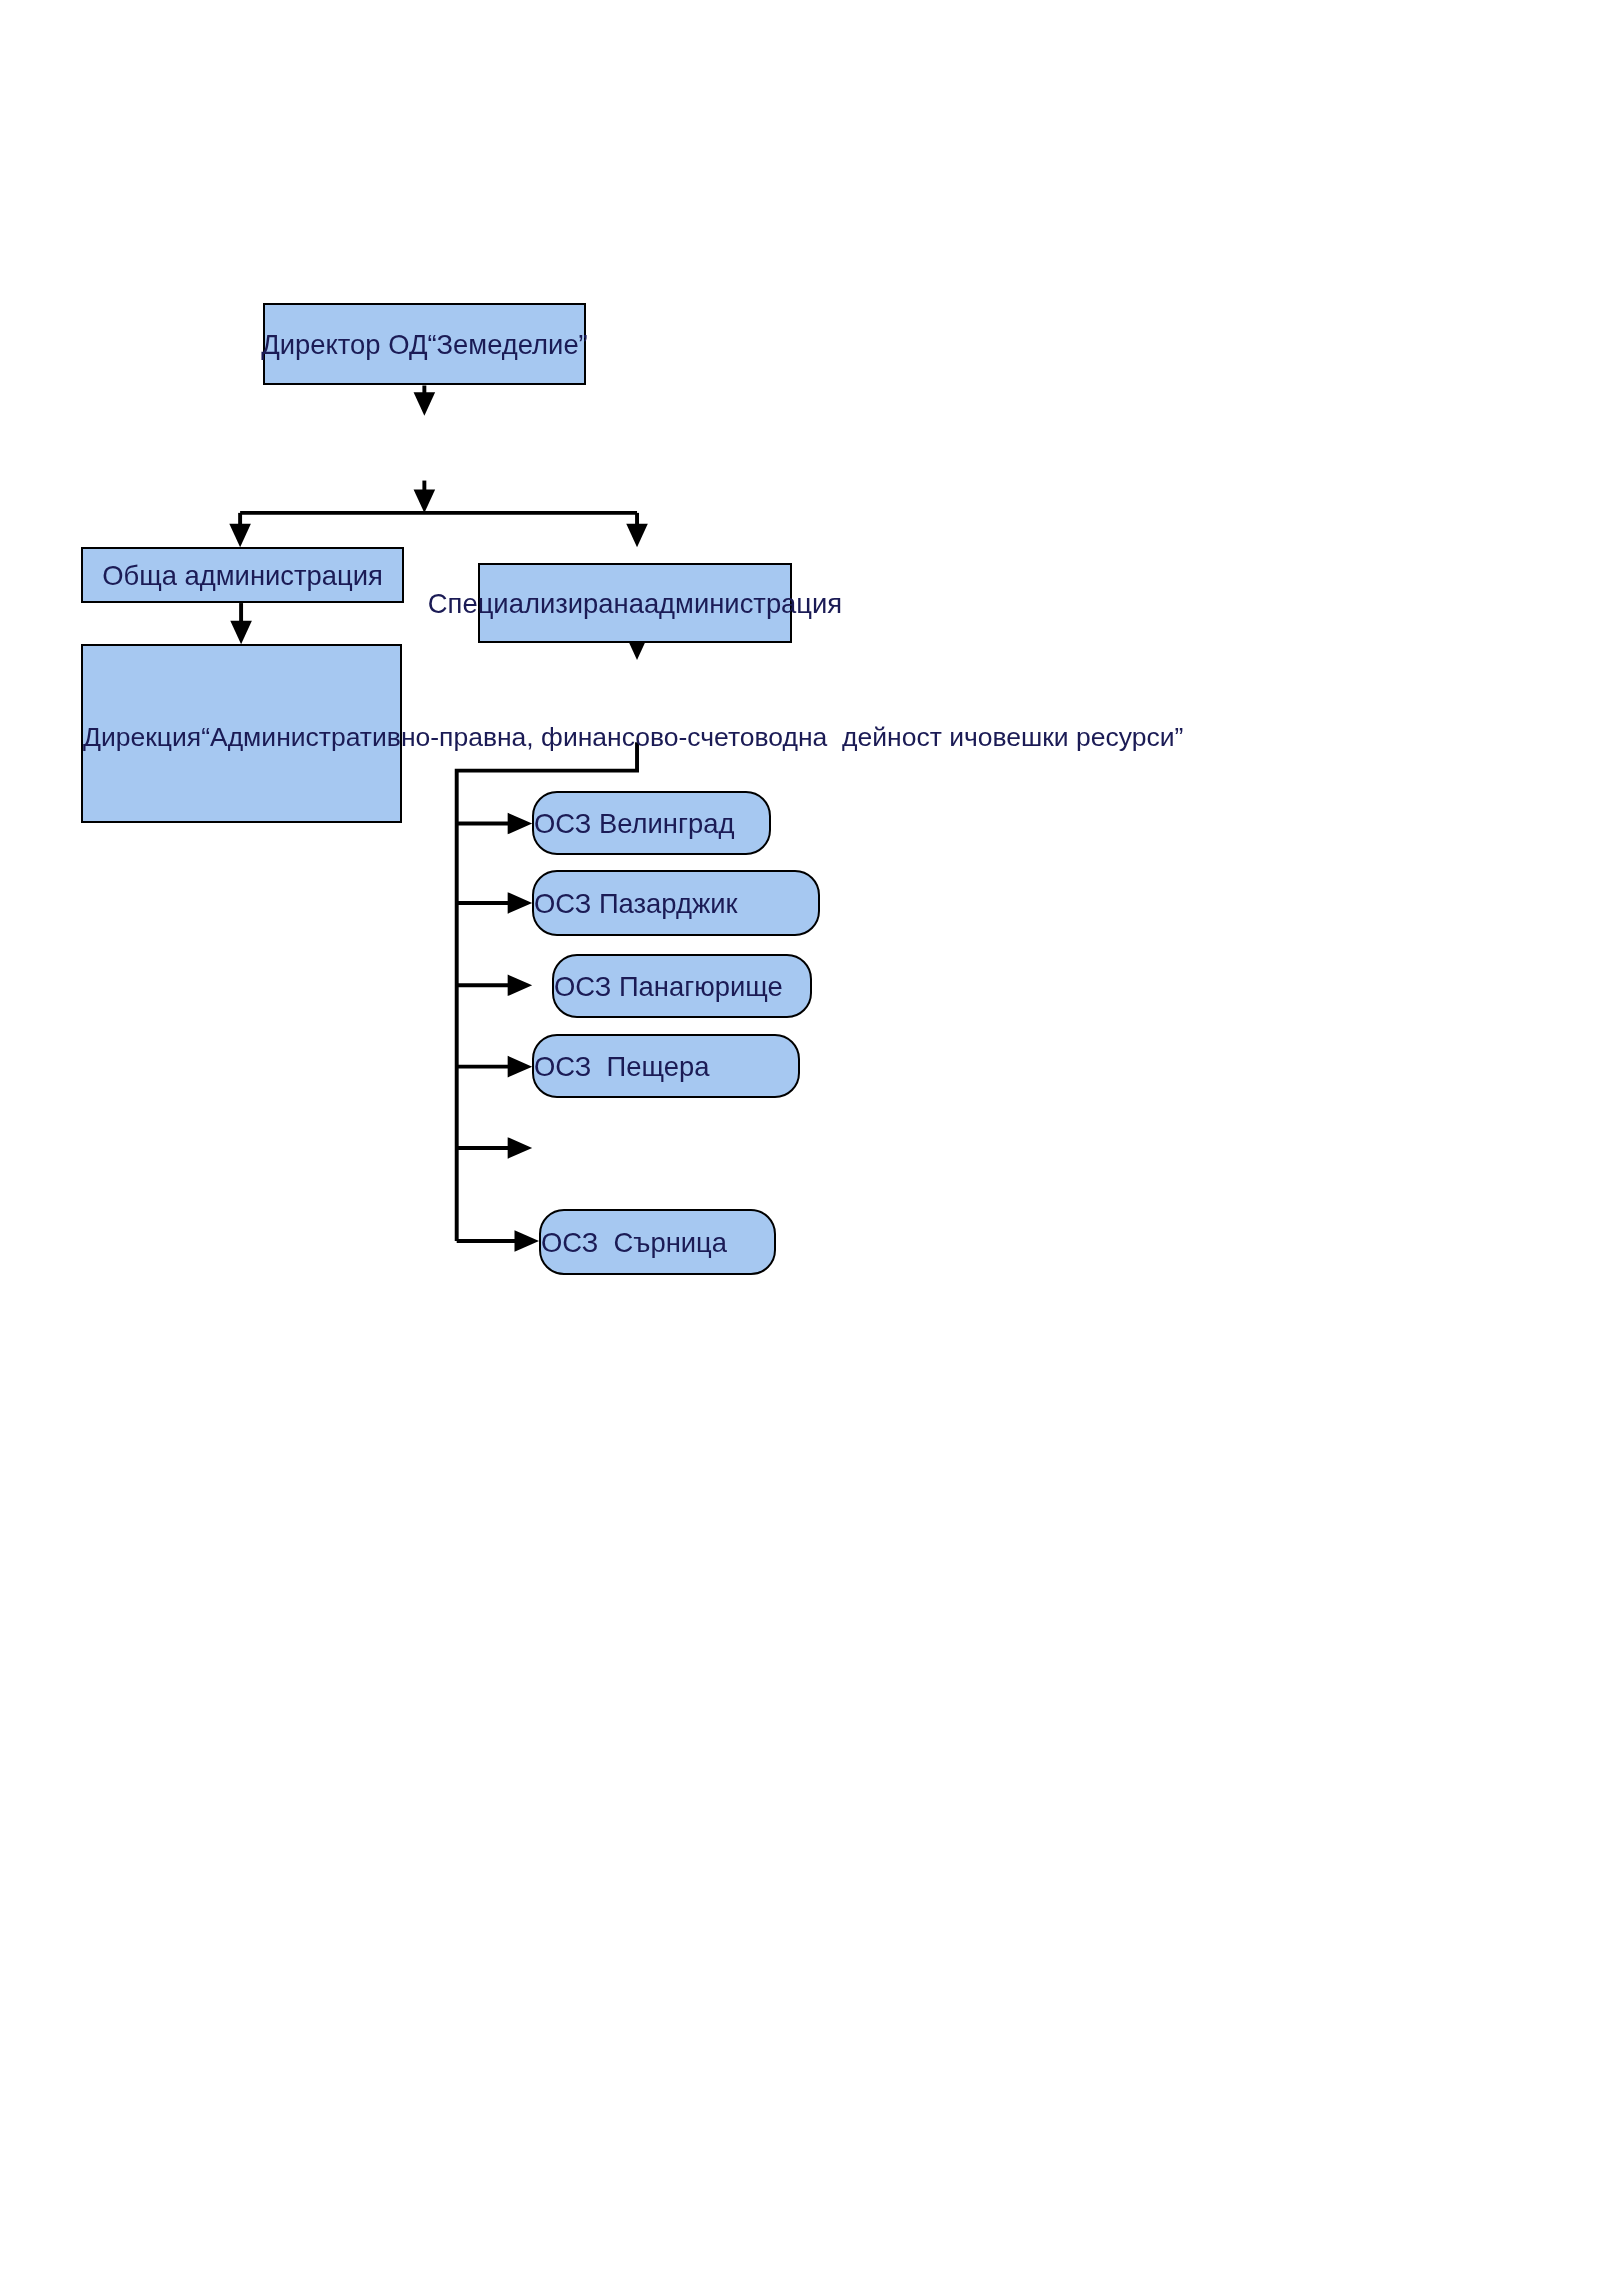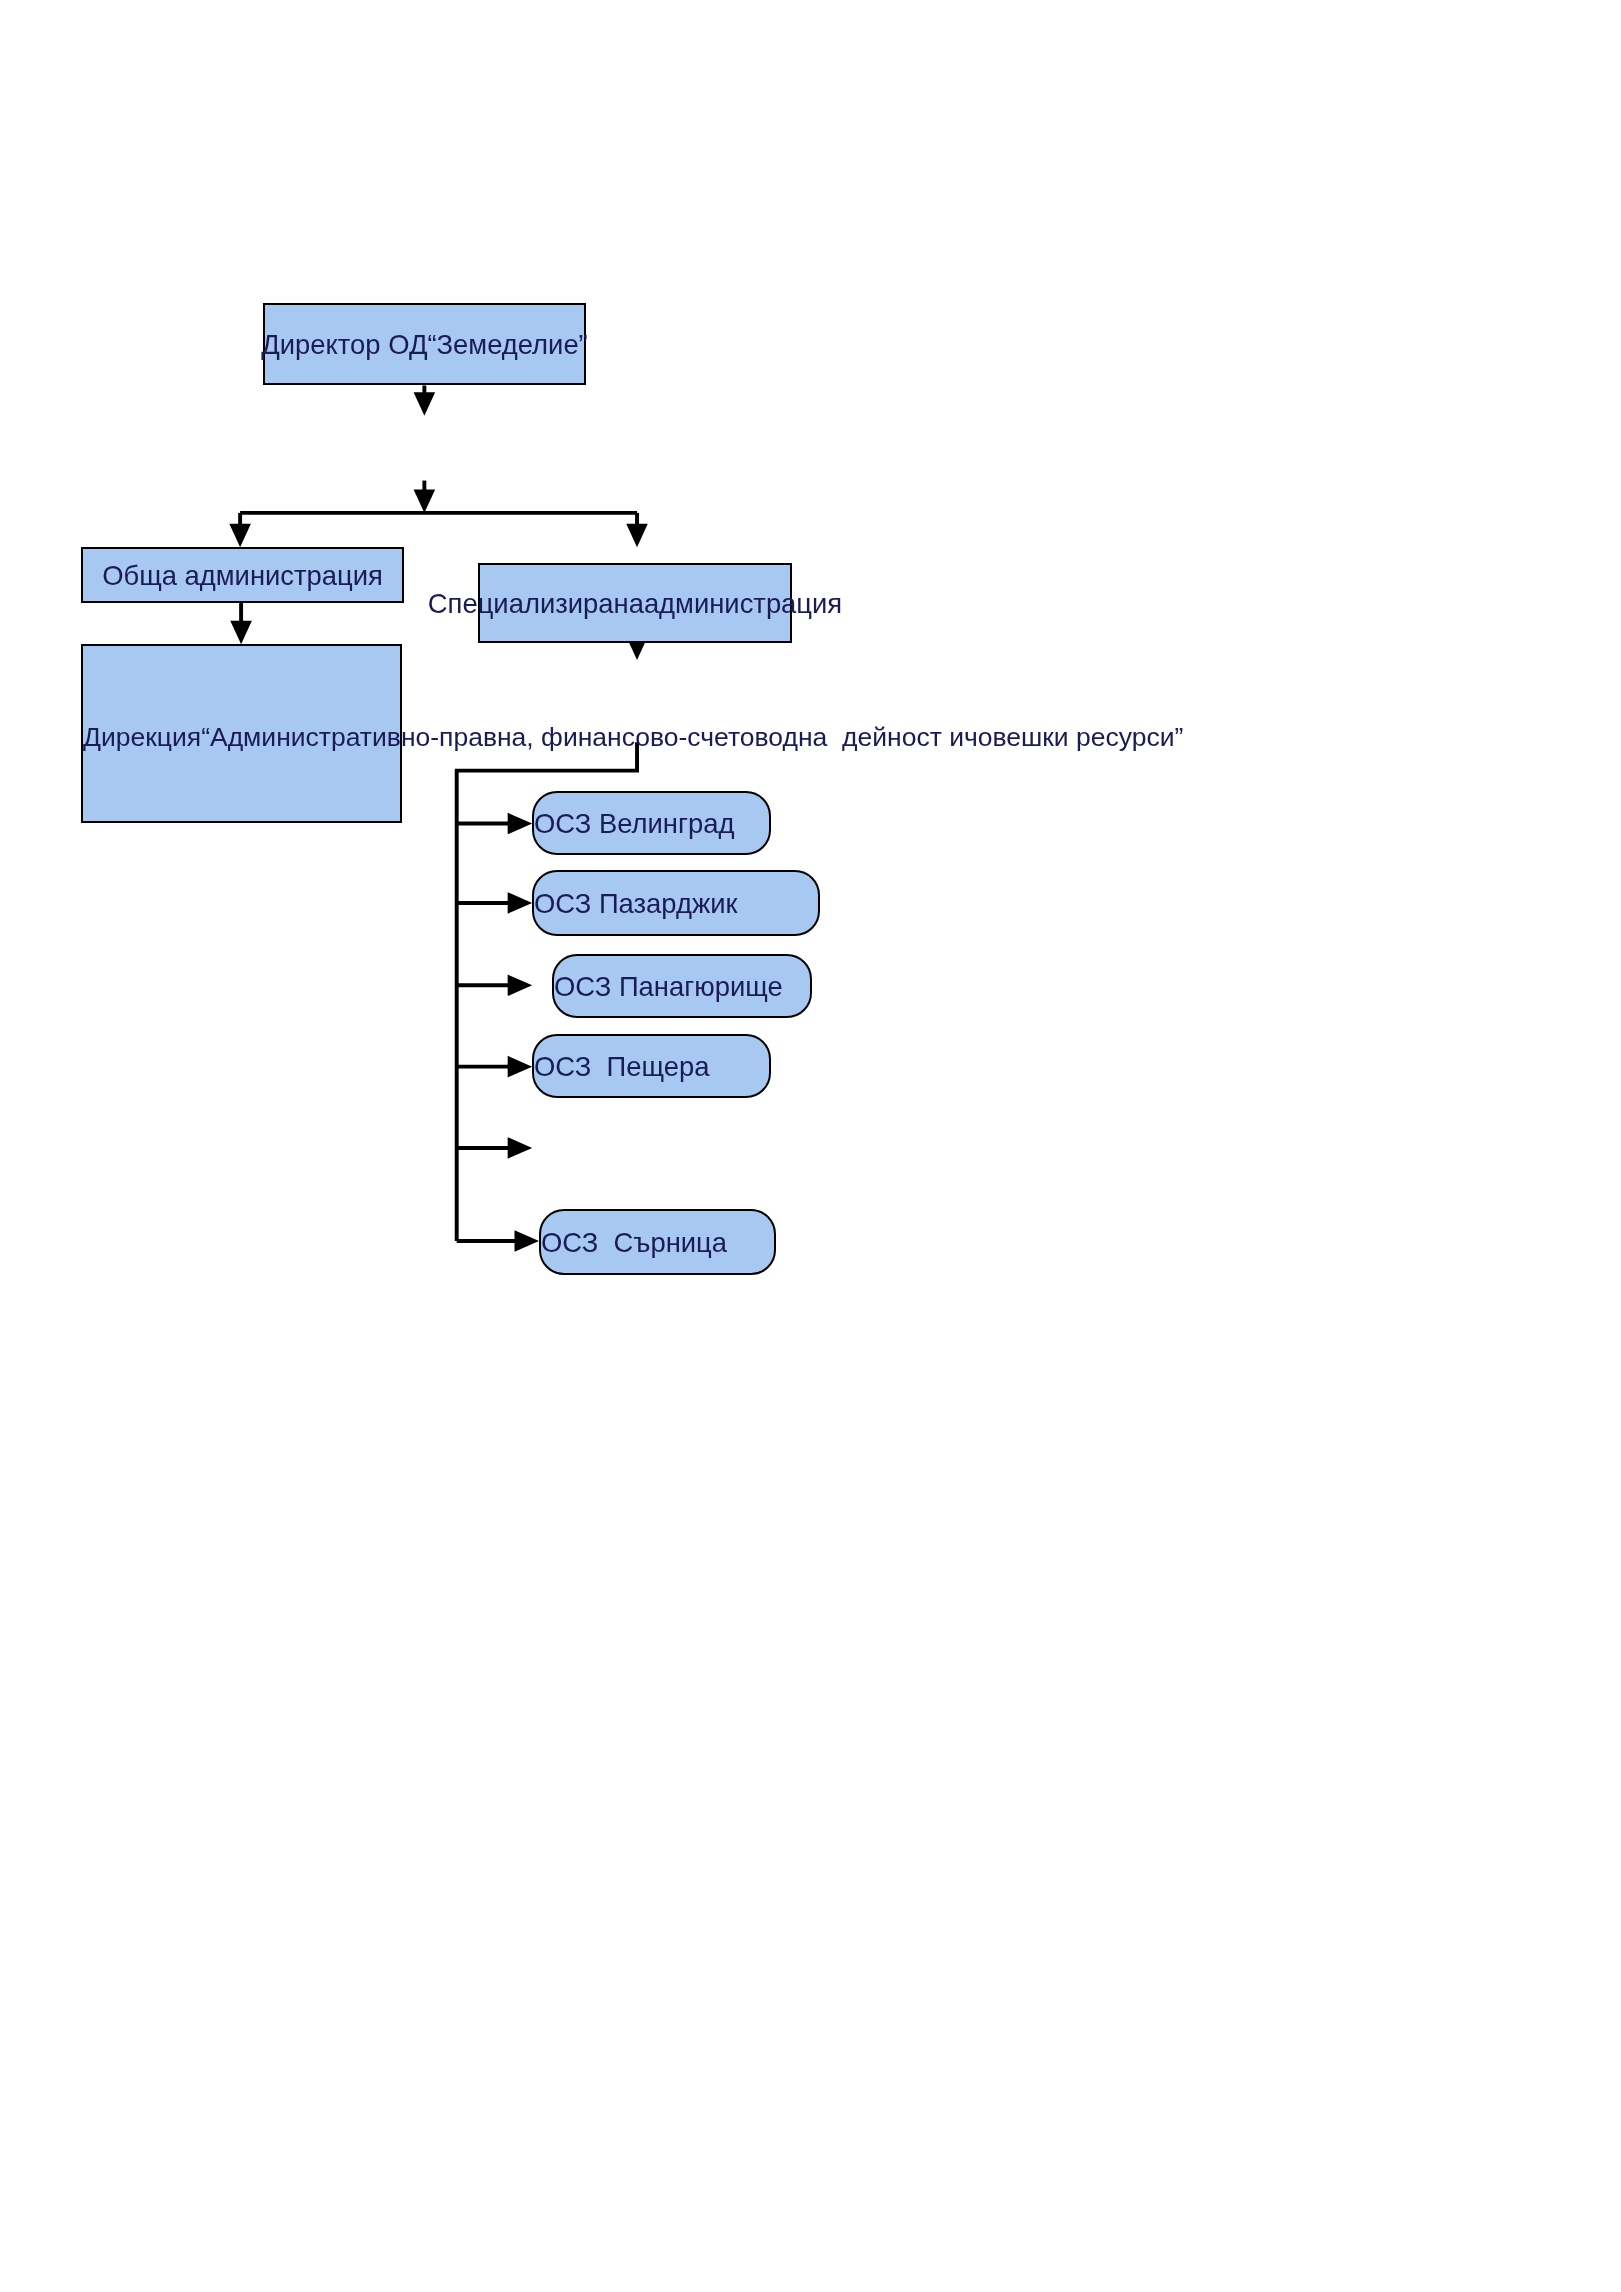--- a/index.html
+++ b/index.html
@@ -57,21 +57,21 @@
   .n-general         { left: 81px;  top: 547px;  width: 323px; height: 56px; }
   .n-specialized     { left: 478px; top: 547px;  width: 314px; height: 80px; margin-top: 16px; }
   .n-directorate     { left: 81px;  top: 644px;  width: 321px; height: 179px;
                        justify-content: flex-start; padding-top: 7px;
                        font-size: 26.5px; line-height: 34px; }
   .n-main-directorate{ left: 478px; top: 660px;  width: 314px; height: 82px; }
   .n-osz             { justify-content: flex-start; padding-top: 0; border-radius: 25px; }
   .n-osz-velingrad   { left: 532px; top: 791px;  width: 239px; height: 64px; }
   .n-osz-pazardzhik  { left: 532px; top: 870px;  width: 288px; height: 66px; }
   .n-osz-panagyurishte{ left: 552px; top: 954px; width: 260px; height: 64px; }
-  .n-osz-peshtera    { left: 532px; top: 1034px; width: 239px; height: 64px; }
+  .n-osz-peshtera    { left: 532px; top: 1034px; width: 268px; height: 64px; }
   .n-osz-septemvri   { left: 532px; top: 1115px; width: 239px; height: 66px; }
   .n-osz-sarnitsa    { left: 539px; top: 1209px; width: 237px; height: 66px; }
 </style>
 </head>
 <body>
 
 <div class="page">
 
   <svg class="connectors" width="1621" height="2293" viewBox="0 0 1654 2339">
 

